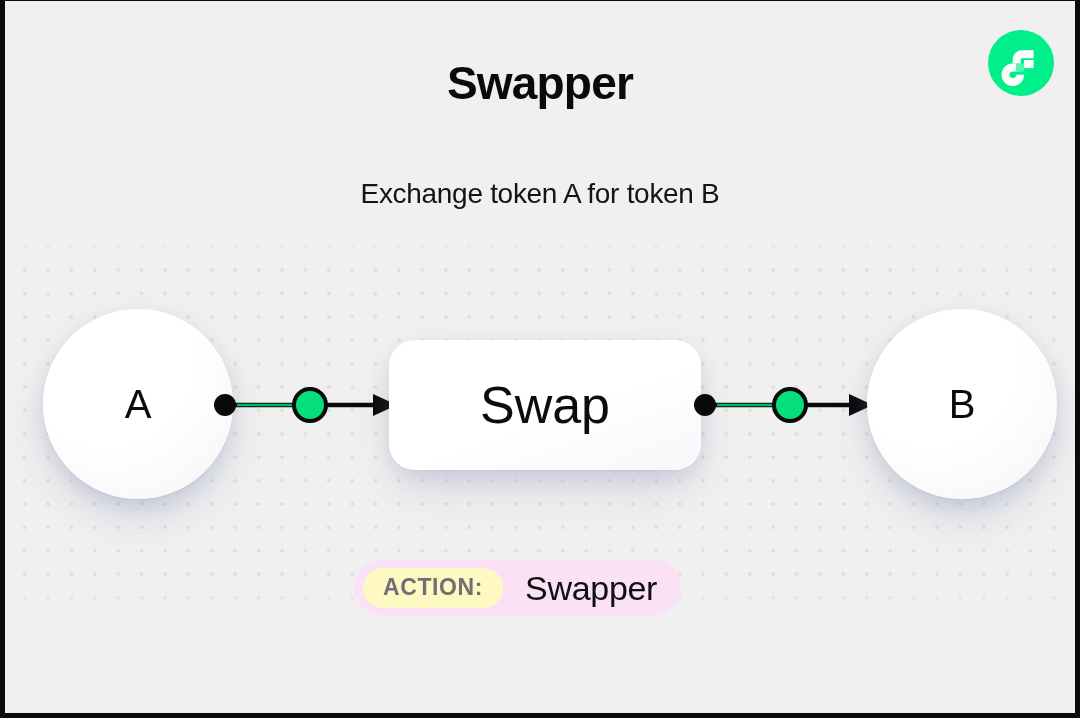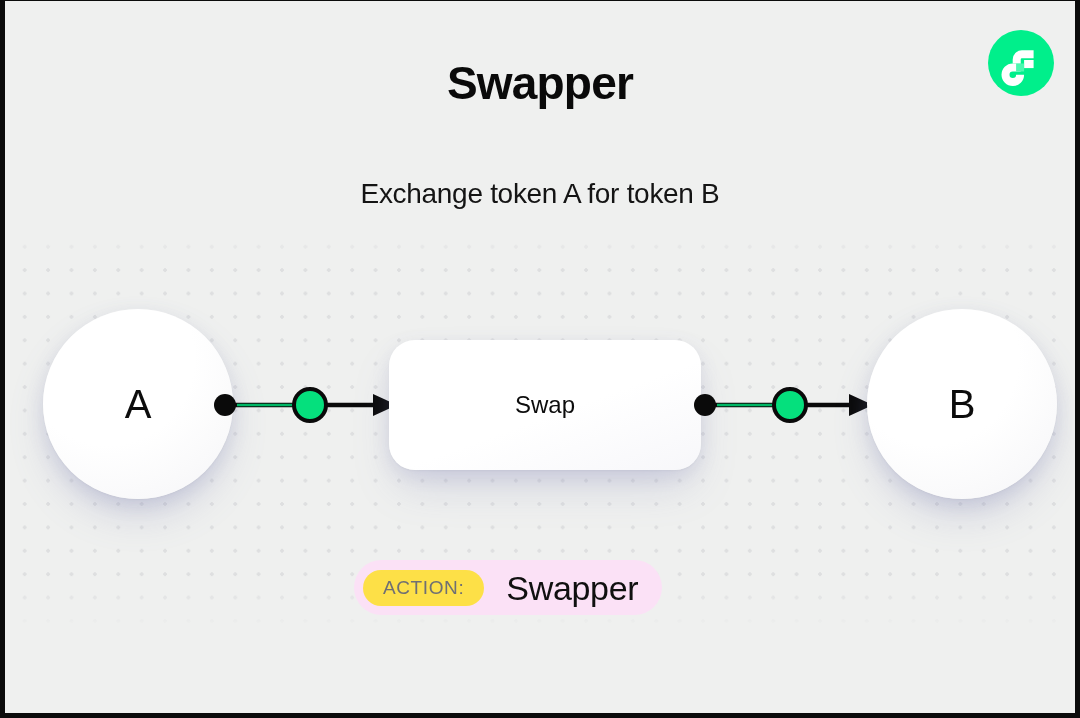--- a/index.html
+++ b/index.html
@@ -109,21 +109,21 @@
     height: 130px;
     border-radius: 26px;
     background: linear-gradient(160deg, #ffffff 0%, #ffffff 55%, #f7f7fa 100%);
     box-shadow:
       0 22px 44px -10px rgba(120,122,175,0.28),
       0 6px 18px rgba(120,122,175,0.14),
       0 1px 2px rgba(0,0,0,0.04);
     display: flex;
     align-items: center;
     justify-content: center;
-    font-size: 24px;
+    font-size: 52px;
     font-weight: 400;
     color: #0c0c0c;
   }
 
   
   .edge { position: absolute; top: 386px; height: 36px; }
   #edge-left  { left: 206px; width: 186px; }
   #edge-right { left: 686px; width: 182px; }
 
   
@@ -134,24 +134,24 @@
     height: 55px;
     border-radius: 28px;
     background: #fbe1f6;
     display: flex;
     align-items: center;
     padding: 0 24px 0 9px;
     box-sizing: border-box;
   }
 
   .action-chip {
-    background: #fde047;
+    background: #fef9c3;
     color: #6f6f74;
-    font-size: 19px;
-    font-weight: 400;
+    font-size: 23px;
+    font-weight: 700;
     letter-spacing: 0.6px;
     border-radius: 20px;
     padding: 8px 20px 9px 20px;
     line-height: 1;
   }
 
   .action-value {
     margin-left: 22px;
     font-size: 34px;
     font-weight: 400;

